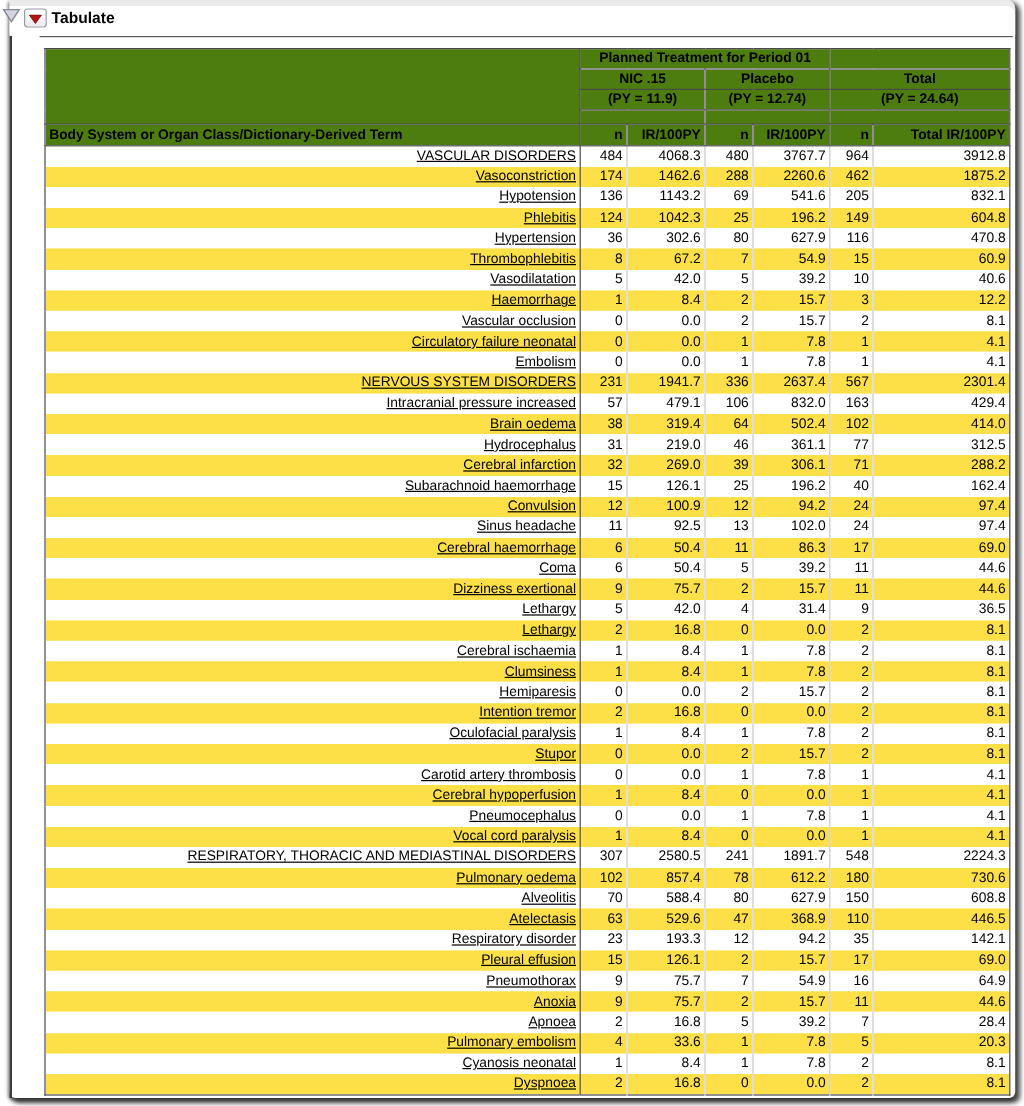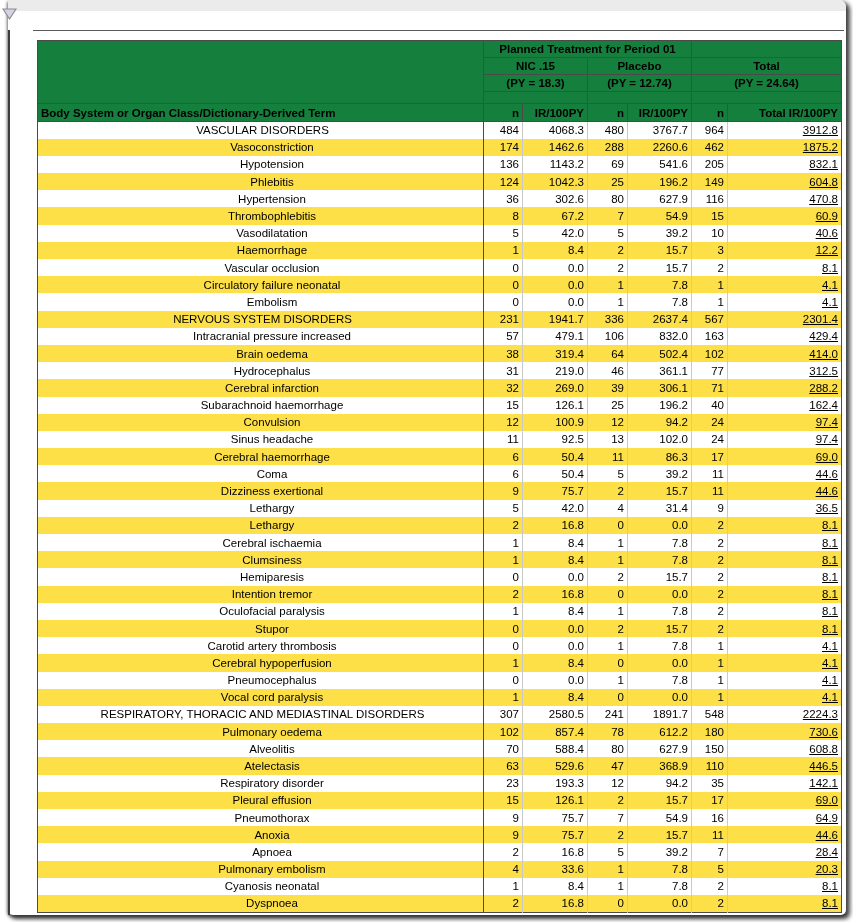--- a/index.html
+++ b/index.html
@@ -26,50 +26,60 @@
     justify-content:center; cursor:pointer; padding:0; }
   .outline-title { position:absolute; left:35px; top:2px; font-size:13px; font-weight:bold; color:#000; }
 
   
   .tbl-wrap { position:absolute; left:29px; top:40px; }
   table { border-collapse:collapse; table-layout:fixed; width:804px;
     font-size:11.5px; color:#000; }
   th, td { overflow:hidden; white-space:nowrap; }
 
   thead th, thead td { border:1px solid #4a4a4a; font-weight:bold; text-align:center;
-    background:#15803d; }
+    background:#4d7c0f; }
   tr.hr { height:17px; }
   tr.hr4 { height:12px; }
   tr.hr5 { height:18px; }
   th.rowlabel { text-align:left; padding-left:3px; }
   thead th.num { text-align:right; padding-right:3px; }
 
   tbody td { border-right:1px solid #c9c9c9; padding:0 3px; }
   tbody tr { height:17.2px; }
   tbody tr.stripe { background:#fde047; }
-  td.c-label { text-align:center; border-right:1px solid #4a4a4a; padding-left:7px; }
+  td.c-label { text-align:right; border-right:1px solid #4a4a4a; padding-left:7px;text-decoration:underline; }
   tr.term td.c-label { padding-left:26px; }
   td.c-num { text-align:right; }
-  td.last { border-right:none;text-decoration:underline; }
+  td.last { border-right:none; }
   table { border:1px solid #4a4a4a; }
 </style>
 </head>
 <body>
 
 <div class="page">
 
   <span class="disclosure">
     <svg width="15" height="13" viewBox="0 0 15 13">
       <polygon points="1,1 14,1 7.5,11" fill="#d4d4e0" stroke="#8a8a94" stroke-width="1.2"></polygon>
     </svg>
   </span>
 
   <div class="frame">
     <div class="top-strip"></div>
 
+    <div class="outline-header">
+      <button class="rt-btn">
+        <span>
+          <svg width="11" height="8" viewBox="0 0 11 8">
+            <polygon points="0.5,0.5 10.5,0.5 5.5,7.5" fill="#b31515" stroke="#7e0e0e" stroke-width="0.8"></polygon>
+          </svg>
+        </span>
+      </button>
+      <span class="outline-title">Tabulate</span>
+    </div>
 
     <div class="outline-rule"></div>
     <div class="left-rule"></div>
 
     <div class="tbl-wrap">
       <table>
         <colgroup>
           <col style="width:446px">
             <col style="width:39px">
             <col style="width:65px">
@@ -83,21 +93,21 @@
             <td class="rowlabel" rowspan="4"></td>
             <th colspan="4">Planned Treatment for Period 01</th>
             <th colspan="2"></th>
           </tr>
           <tr class="hr">
             <th colspan="2">NIC .15</th>
             <th colspan="2">Placebo</th>
             <th colspan="2">Total</th>
           </tr>
           <tr class="hr">
-            <th colspan="2">(PY = 18.3)</th>
+            <th colspan="2">(PY = 11.9)</th>
             <th colspan="2">(PY = 12.74)</th>
             <th colspan="2">(PY = 24.64)</th>
           </tr>
           <tr class="hr4">
             <th colspan="2"></th>
             <th colspan="2"></th>
             <th colspan="2"></th>
           </tr>
           <tr class="hr5">
             <th class="rowlabel">Body System or Organ Class/Dictionary-Derived Term</th>

